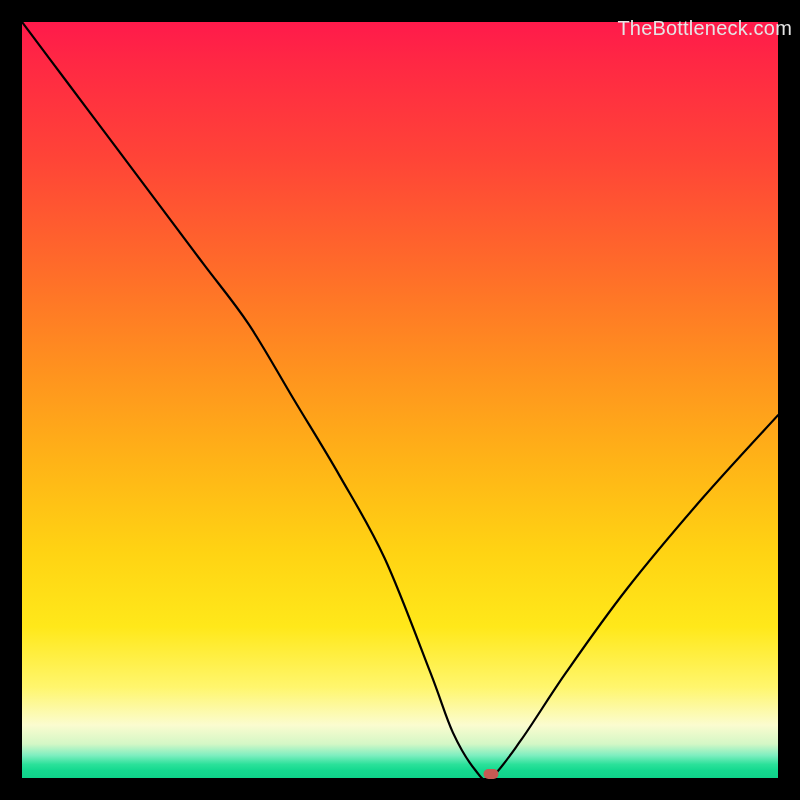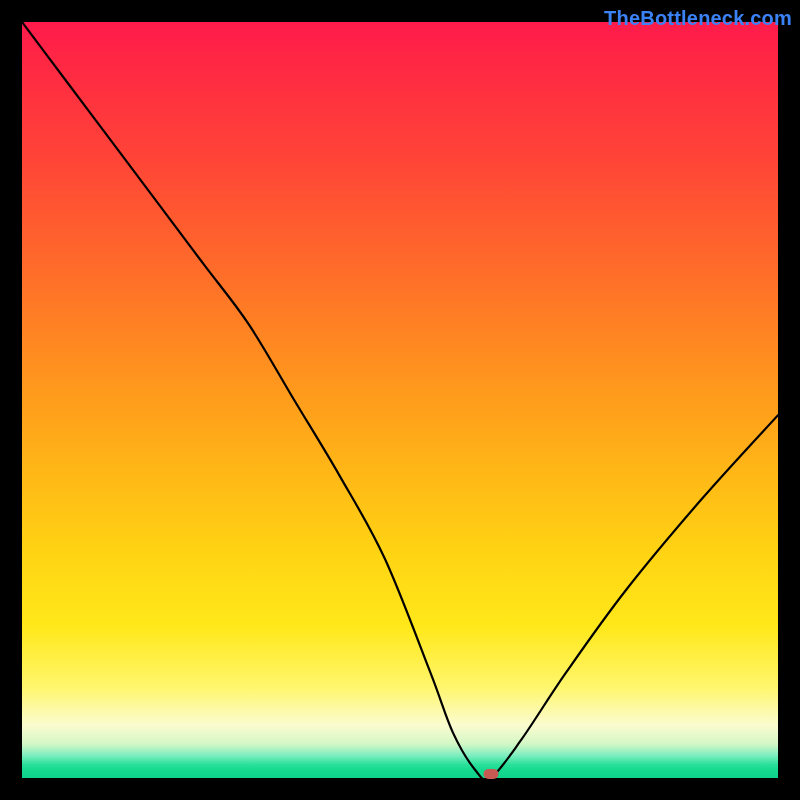--- a/index.html
+++ b/index.html
@@ -59,25 +59,25 @@
   }
   .marker {
     position: absolute;
     width: 15px;
     height: 10px;
     border-radius: 5px;
     transform: translate(-50%, -50%);
   }
   .watermark {
     position: absolute;
-    top: 7px;
+    top: 17px;
     right: 8px;
-    color: #3b82f6;
+    color: #e5e5e5;
     font-size: 20px;
-    font-weight: 700;
+    font-weight: 400;
     letter-spacing: 0.2px;
     user-select: none;
   }
 </style>
 </head>
 <body>
 
 <div class="frame">
 
   <div class="plot-area">

